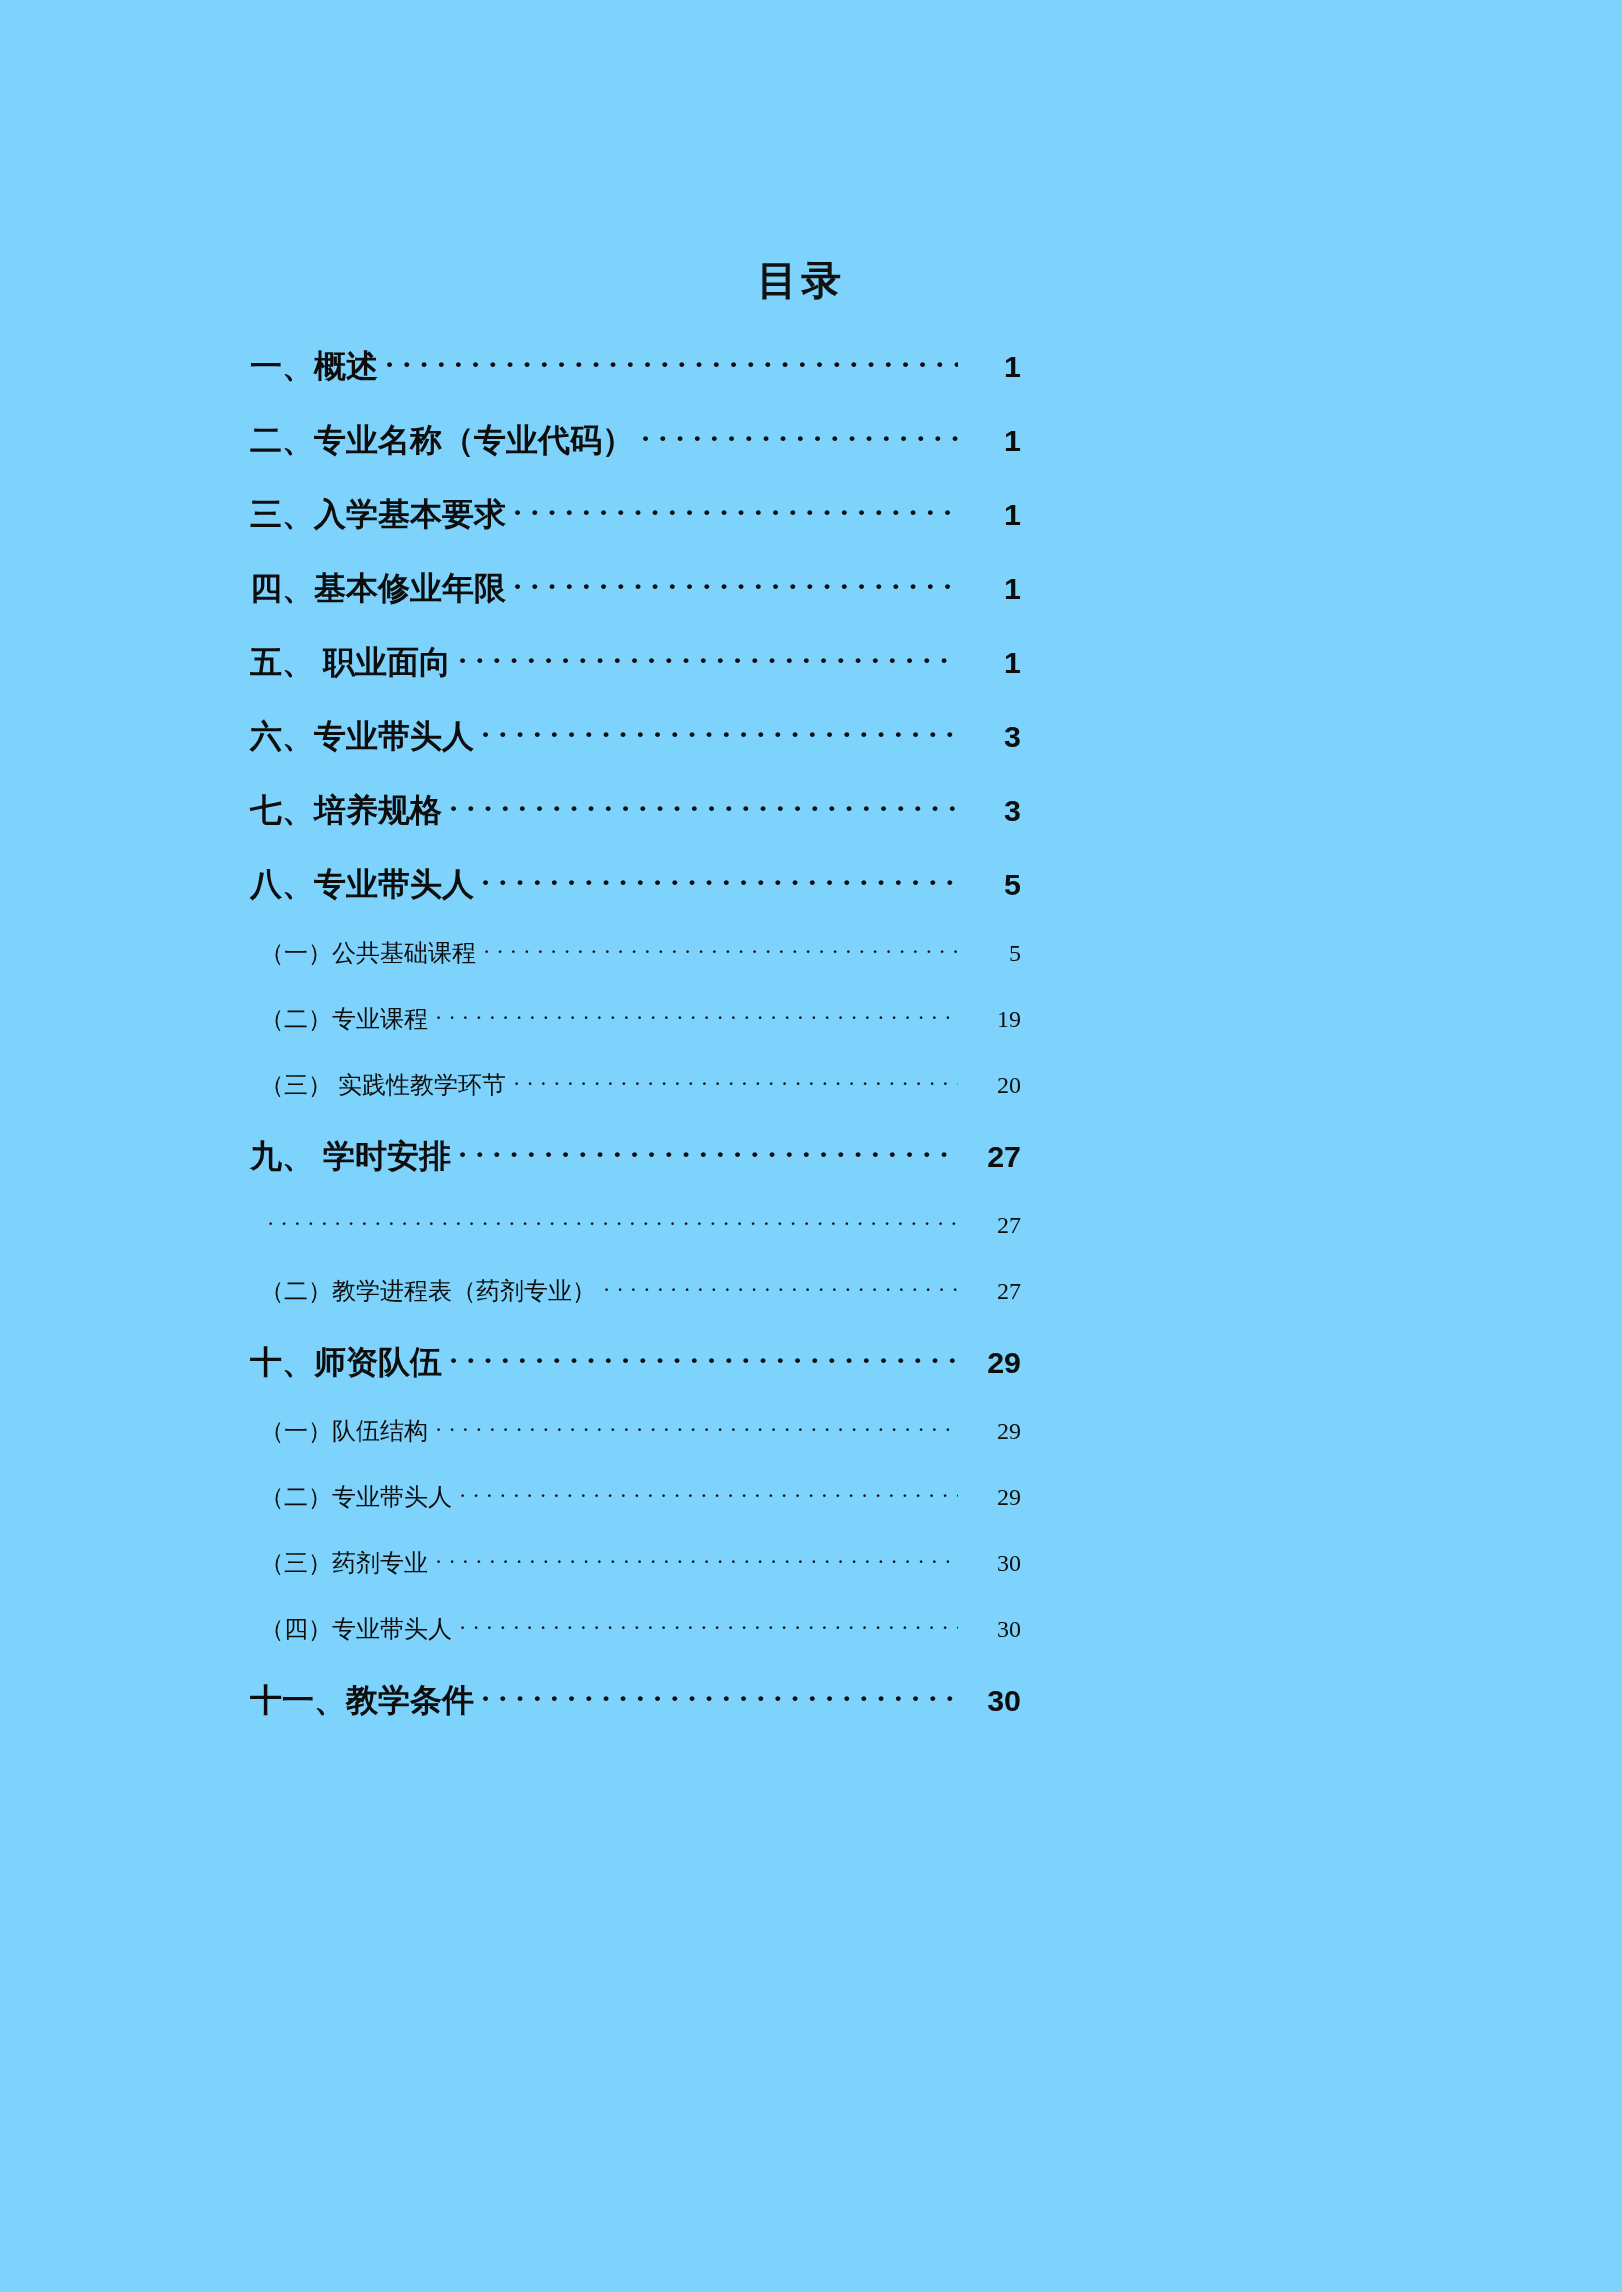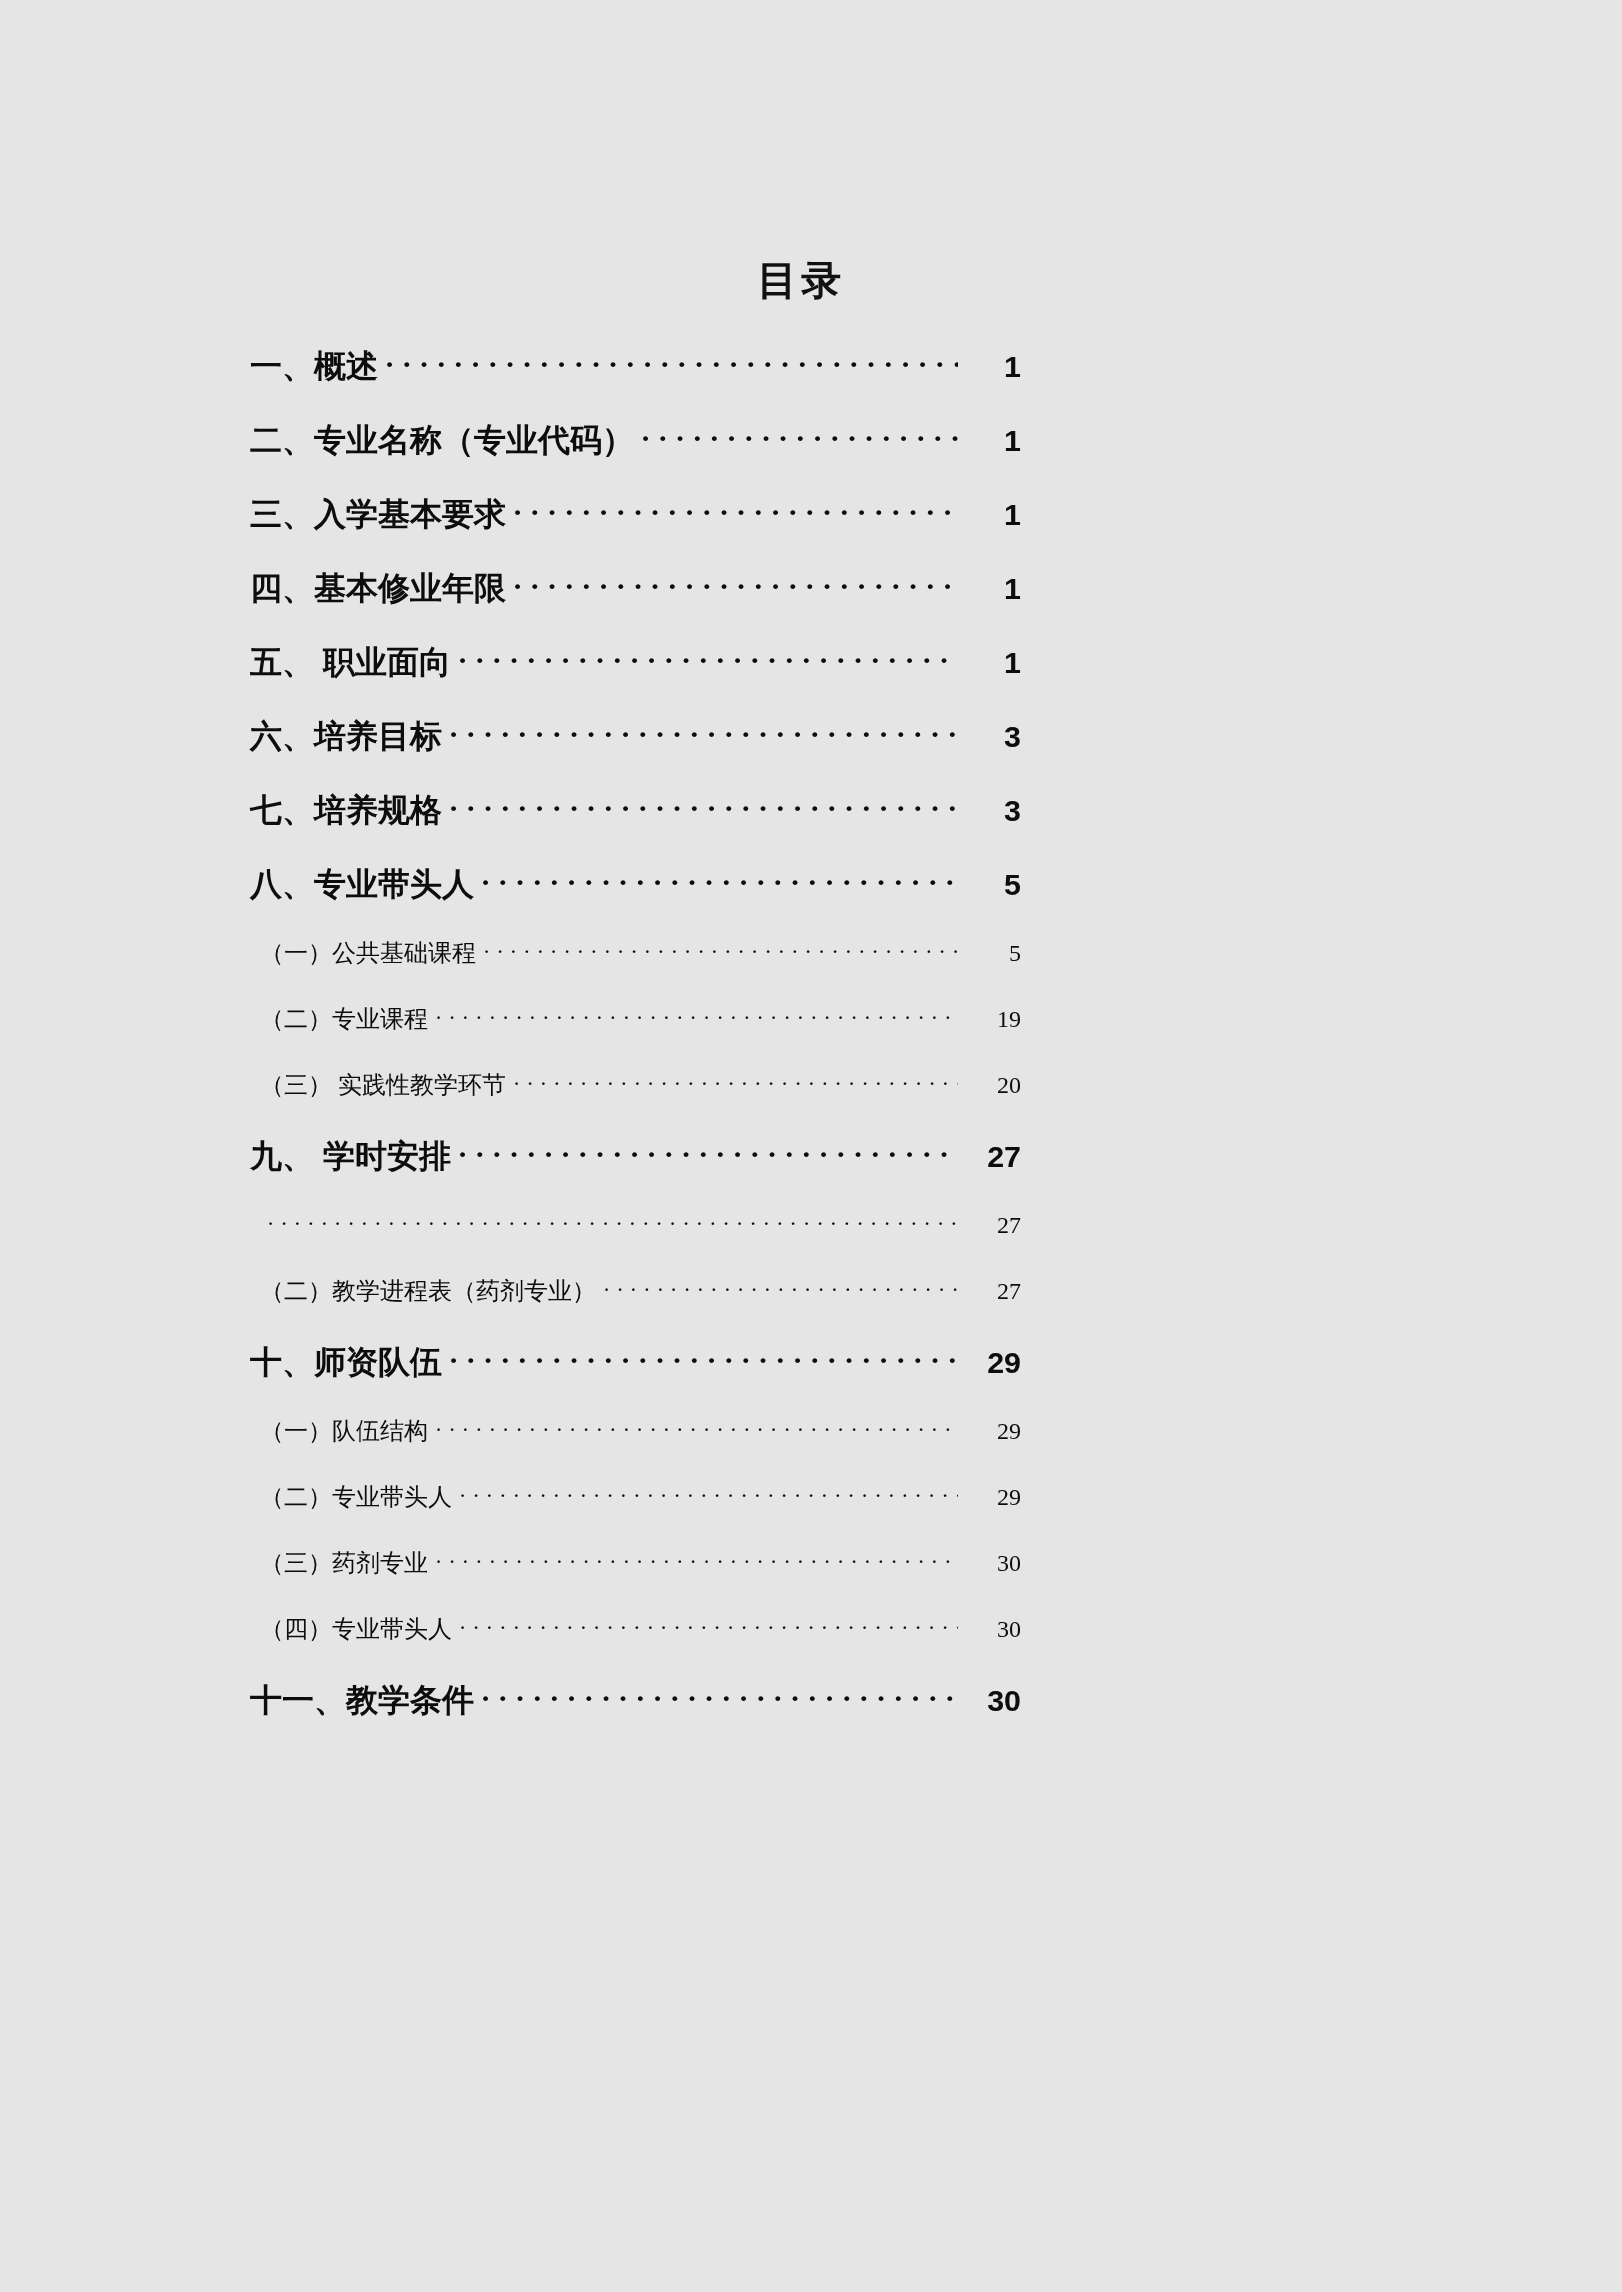--- a/index.html
+++ b/index.html
@@ -13,21 +13,21 @@
     font-family: "Liberation Serif", "DejaVu Serif", serif;
     color: #000000;
     -webkit-font-smoothing: antialiased;
   }
   .page {
     position: relative;
     width: 1622px;
     height: 2293px;
     box-sizing: border-box;
     padding: 0;
-    background: #e5e5e5;
+    background: #7dd3fc;
     overflow: hidden;
   }
   .doc-title {
     text-align: center;
     font-family: "Liberation Sans", "DejaVu Sans", sans-serif;
     font-weight: bold;
     font-size: 40px;
     letter-spacing: 3.9px;
     margin: 0;
     padding-top: 253px;
@@ -125,21 +125,21 @@
         <span class="entry-label">四、基本修业年限</span>
         <span class="leader"></span>
         <span class="page-num">1</span>
       </li>
       <li class="toc-entry lvl1">
         <span class="entry-label">五、 职业面向</span>
         <span class="leader"></span>
         <span class="page-num">1</span>
       </li>
       <li class="toc-entry lvl1">
-        <span class="entry-label">六、培养目标</span>
+        <span class="entry-label">六、专业带头人</span>
         <span class="leader"></span>
         <span class="page-num">3</span>
       </li>
       <li class="toc-entry lvl1">
         <span class="entry-label">七、培养规格</span>
         <span class="leader"></span>
         <span class="page-num">3</span>
       </li>
       <li class="toc-entry lvl1">
         <span class="entry-label">八、专业带头人</span>

